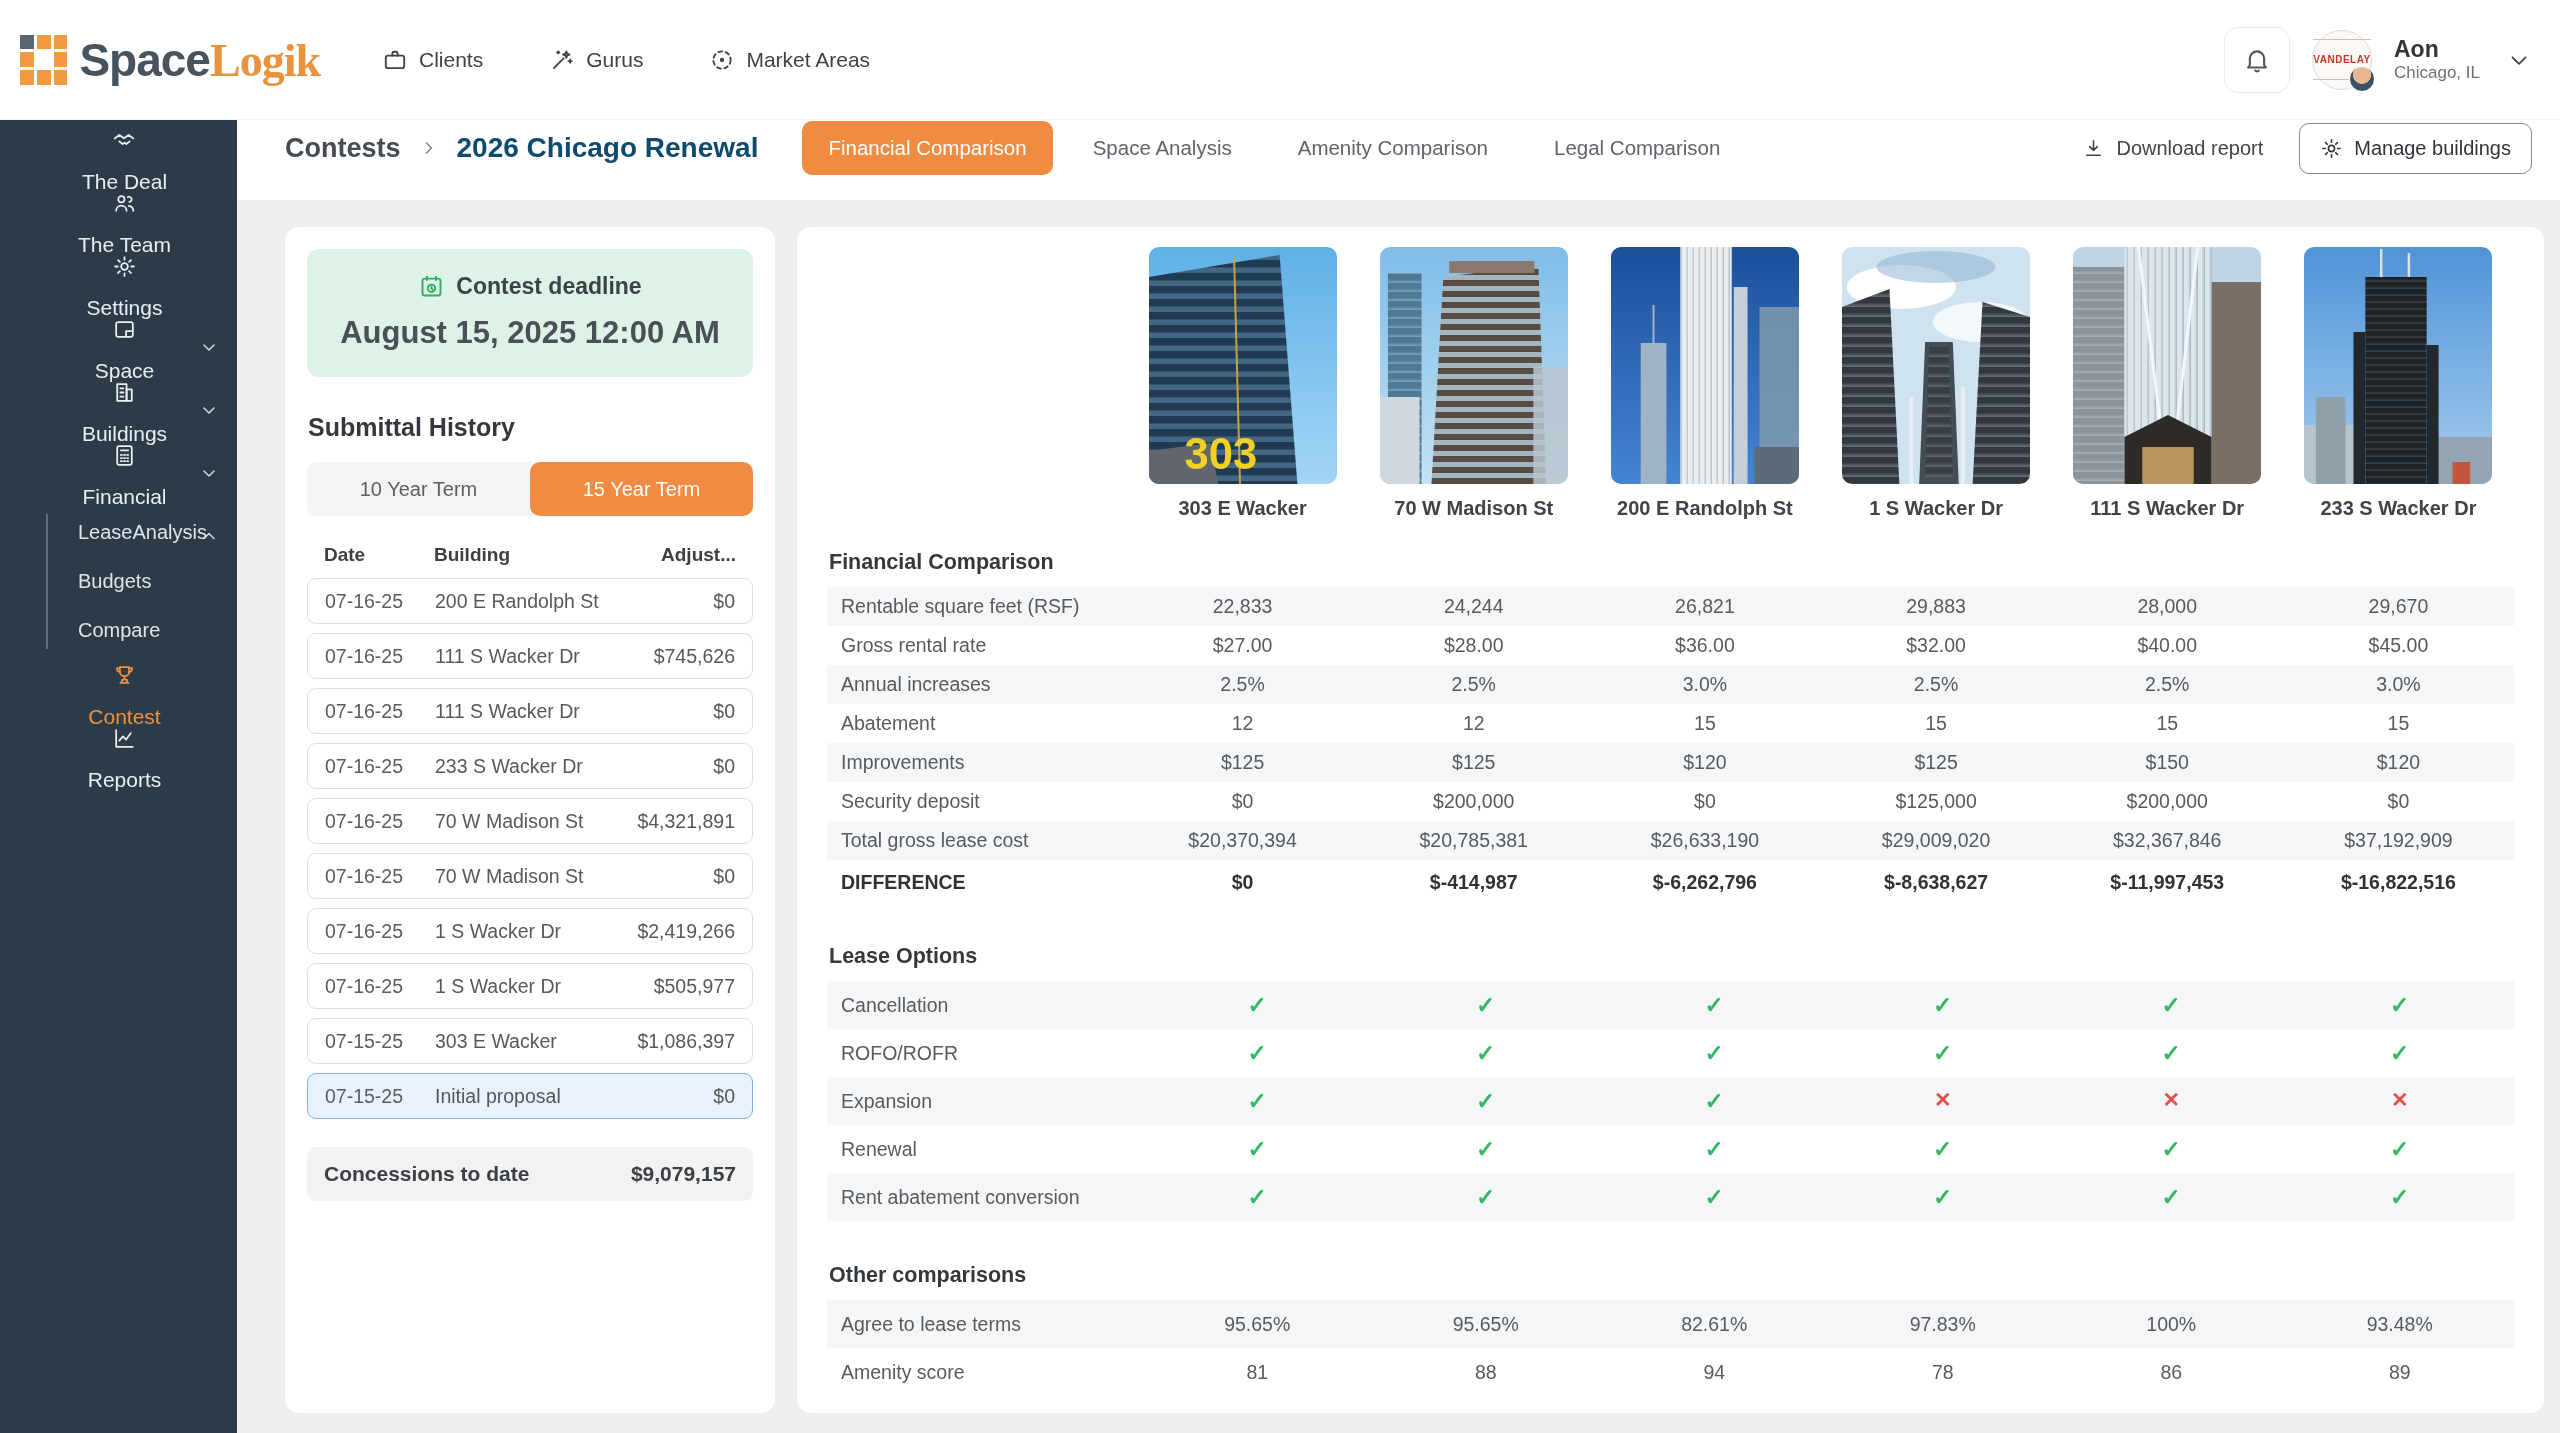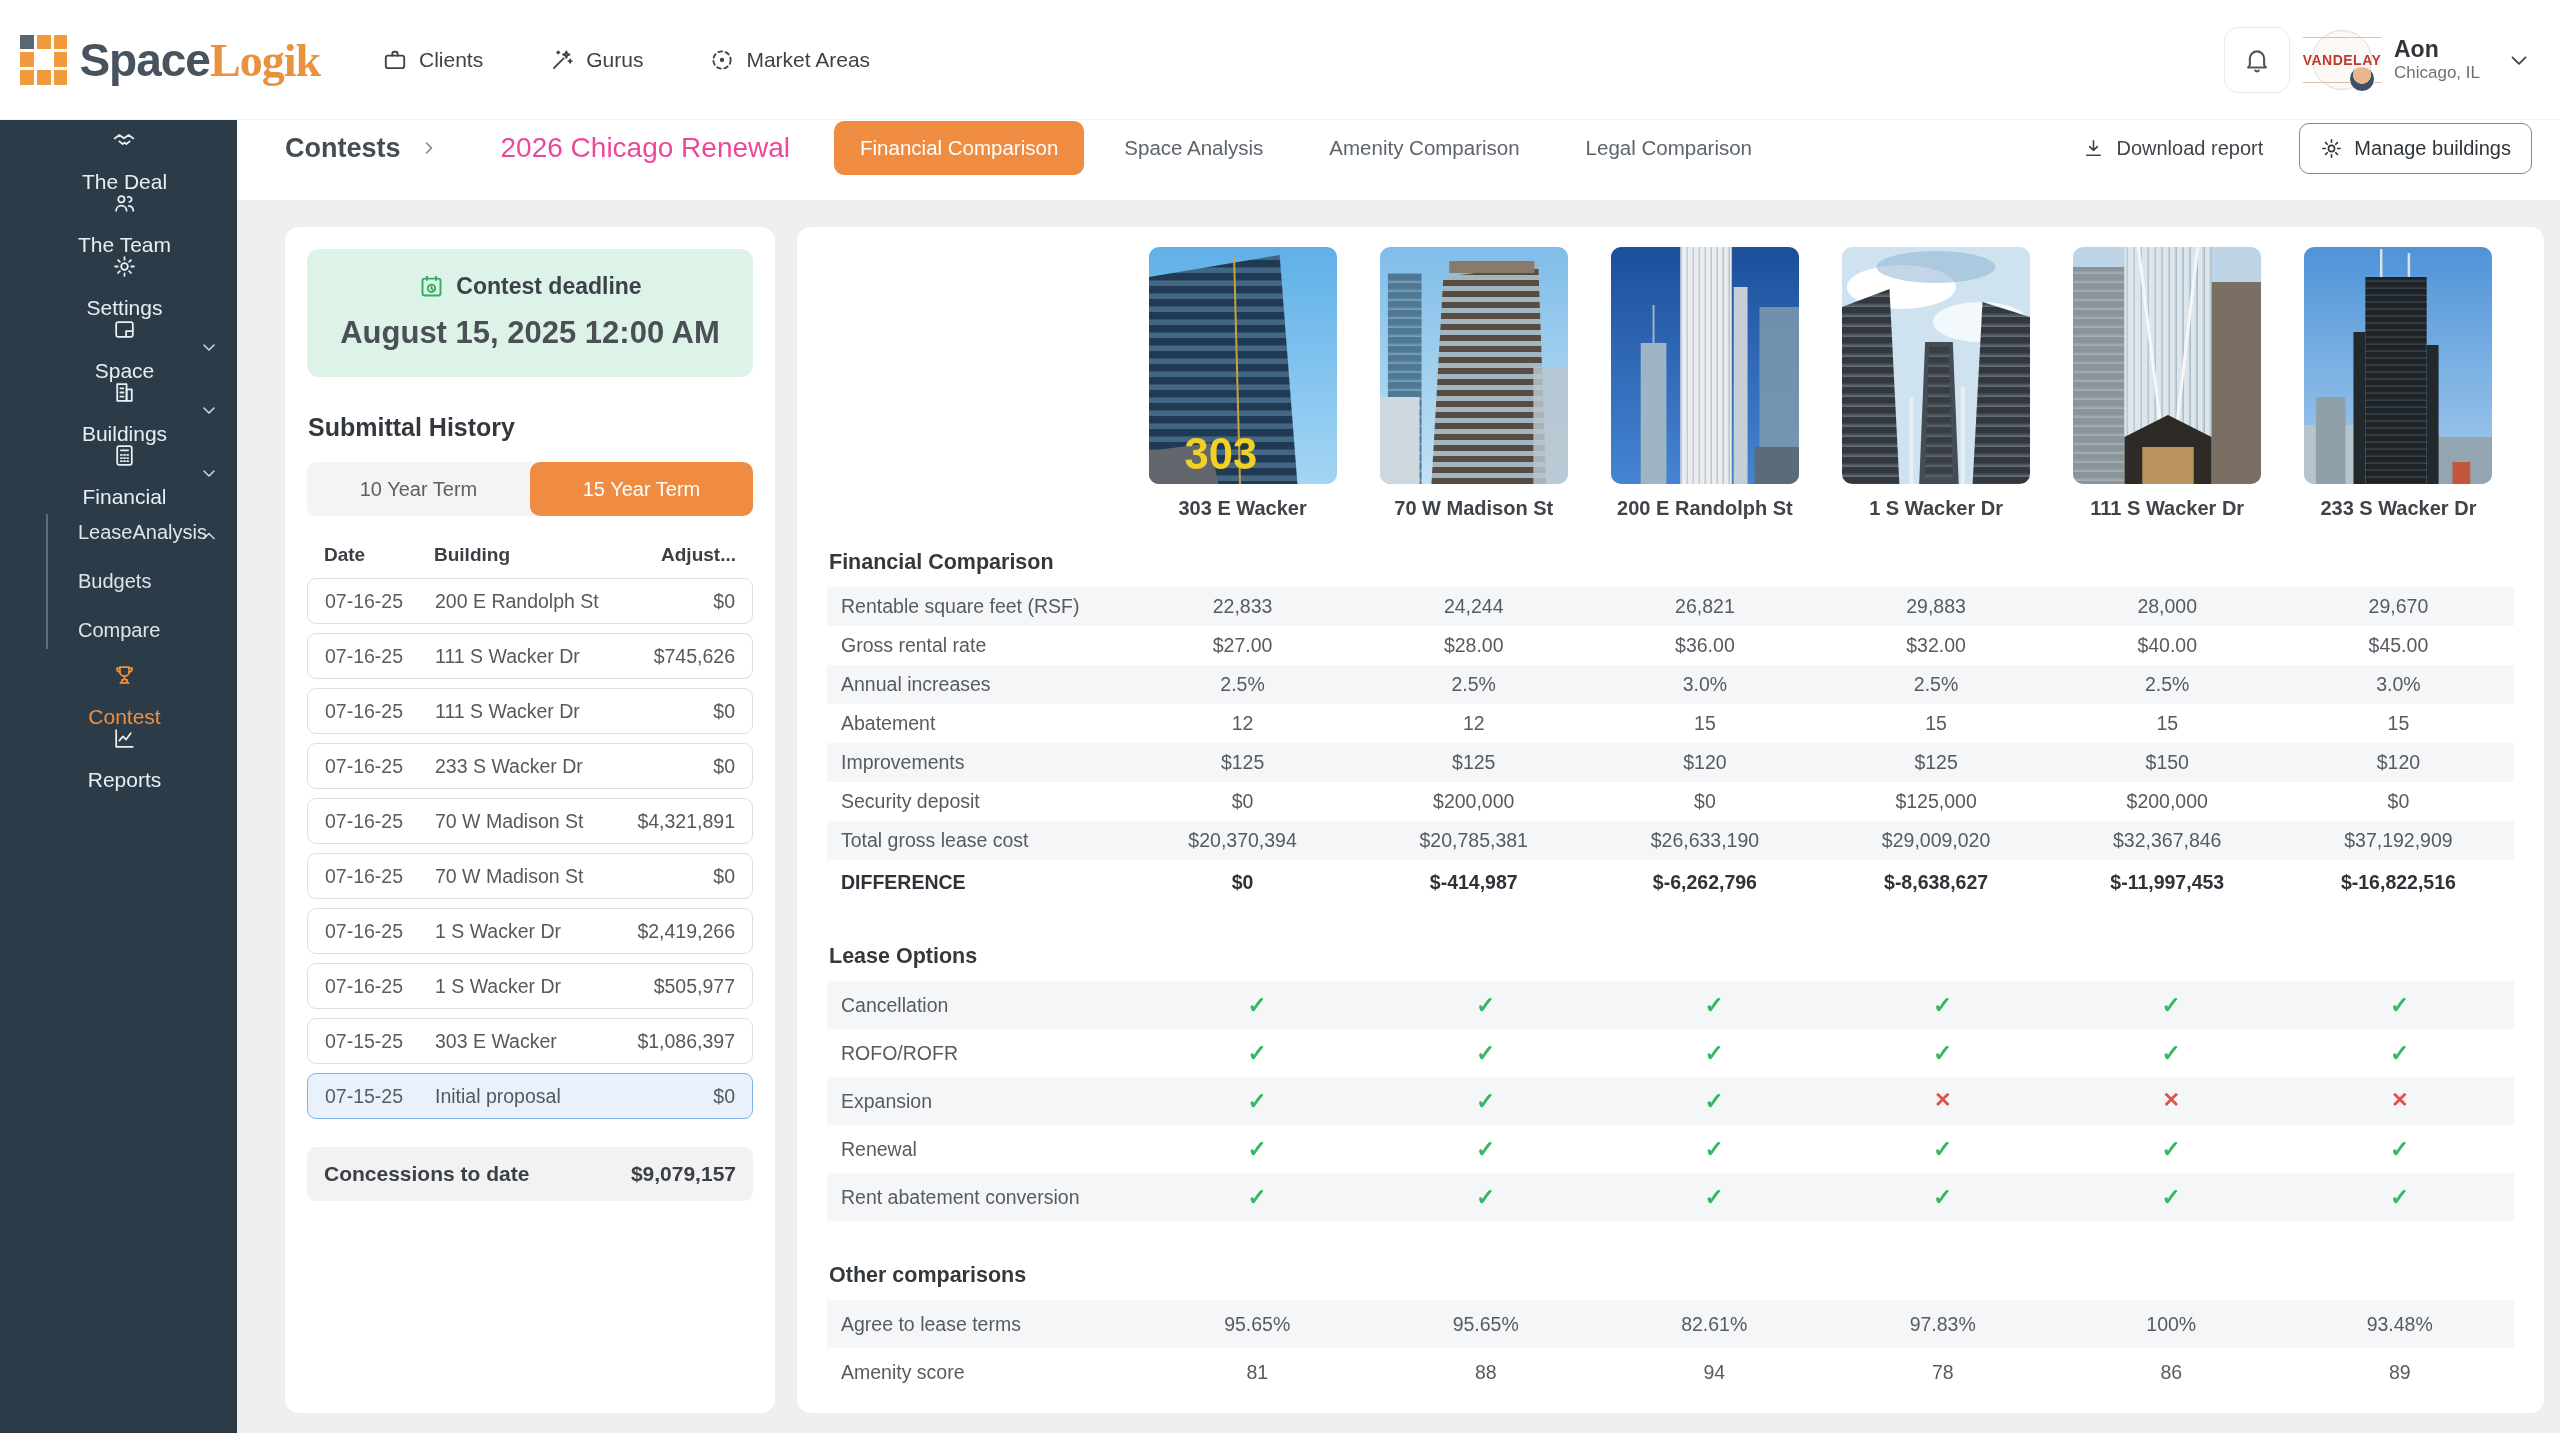--- a/index.html
+++ b/index.html
@@ -20,21 +20,21 @@
   .logo-grid span.w { background:#fff; }
   .logo-text { font-size:46px; font-weight:bold; color:#47535e; letter-spacing:-1px; white-space:nowrap; }
   .logo-text .logik { color:#e8923d; font-family:"Liberation Serif", serif; font-weight:600; }
   .nav { display:flex; gap:66px; margin-left:62px; }
   .nav-item { display:flex; align-items:center; gap:11px; font-size:21px; color:#3c4349; cursor:pointer; }
   .top-right { margin-left:auto; display:flex; align-items:center; gap:22px; margin-right:28px; }
   .bell-btn { width:66px; height:66px; border:1px solid #ececec; border-radius:14px;
     display:flex; align-items:center; justify-content:center; color:#555; cursor:pointer; background:#fff; }
   .avatar { width:60px; height:60px; border-radius:50%; border:1px solid #ddd; position:relative;
     background:#fbf8f6; display:flex; align-items:center; justify-content:center; overflow:visible; cursor:pointer; }
-  .avatar .vtxt { font-size:14px; font-weight:bold; color:#c0392b; letter-spacing:.5px;
+  .avatar .vtxt { font-size:10px; font-weight:bold; color:#c0392b; letter-spacing:.5px;
     border-top:1px solid #e3b9b2; border-bottom:1px solid #e3b9b2; padding:14px 0; }
   .avatar .face { position:absolute; right:-4px; bottom:-3px; width:26px; height:26px; border-radius:50%;
     background:radial-gradient(circle at 50% 32%, #e8b68d 0 44%, #3d5166 46% 100%); border:1px solid #fff; }
   .user-block { line-height:1.2; cursor:pointer; }
   .user-name { font-size:23px; font-weight:bold; color:#2f353a; }
   .user-loc { font-size:17px; color:#6a7076; }
   .chev-user { color:#444; margin-left:4px; cursor:pointer; }
 
   
   .sidebar { position:absolute; top:96px; left:0; width:237px; height:1337px; background:#2c3b48; padding-top:32px; }
@@ -47,21 +47,21 @@
   .sub-line { position:absolute; left:46px; top:8px; bottom:14px; width:2px; background:#5f6d7a; }
   .sub-item { display:flex; align-items:center; padding-left:78px; height:49px;
     color:#dde4ea; font-size:20px; cursor:pointer; }
 
   
   .page-head { position:absolute; top:96px; left:237px; width:2323px; height:105px; background:#fff;
     display:flex; align-items:center; padding:0 28px 0 48px; border-bottom:1px solid #ececec; }
   .crumb { display:flex; align-items:center; }
   .crumb-root { font-size:27px; font-weight:bold; color:#454c52; cursor:pointer; }
   .crumb-sep { color:#7a8086; margin:0 18px; width:20px; height:20px; }
-  .crumb-current { font-size:28px; font-weight:normal; color:#ec4899;margin-left:44px; }
+  .crumb-current { font-size:28px; font-weight:bold; color:#0c4a6e; }
   .tabs { display:flex; align-items:center; gap:14px; margin-left:44px; }
   .tab { font-size:20.5px; color:#5d646b; padding:15px 26px; cursor:pointer; border-radius:10px; }
   .tab.active { background:#ef8c42; color:#fff; }
   .head-actions { margin-left:auto; display:flex; align-items:center; gap:30px; }
   .link-btn { display:flex; align-items:center; gap:11px; font-size:20px; color:#3f454b;
     cursor:pointer; background:none; border:none; font-family:inherit; }
   .outline-btn { display:flex; align-items:center; gap:11px; font-size:20px; color:#2f353a;
     border:1px solid #83888d; border-radius:10px; padding:13px 20px; background:#fff; cursor:pointer; font-family:inherit; }
   .link-btn .ic, .outline-btn .ic { width:23px; height:23px; }
 

